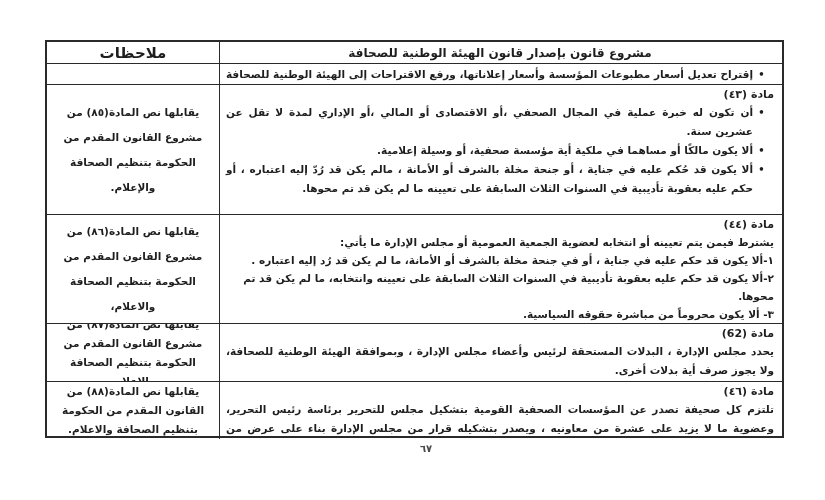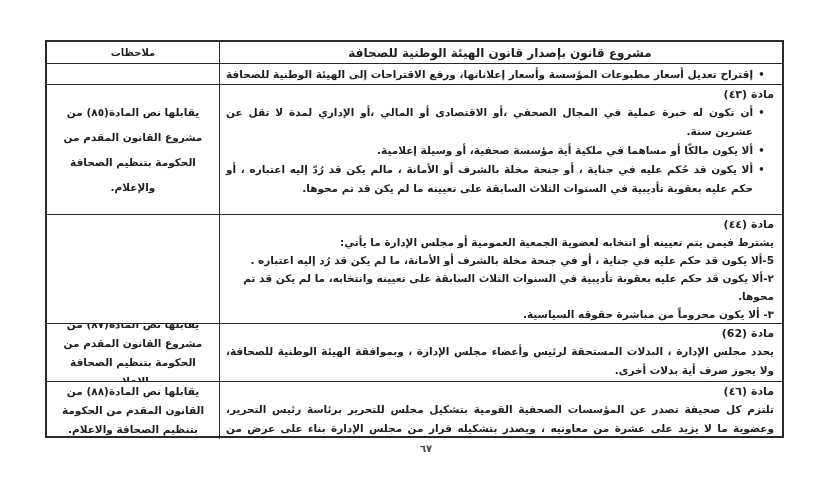--- a/index.html
+++ b/index.html
@@ -49,21 +49,21 @@
   .row-a44 { height: 109px; }
   .row-a45 { height: 58px; }
   .row-a46 { height: 57px; }
 
   .header-law {
     display: flex; align-items: center; justify-content: center;
     font-weight: 700; font-size: 12px;
   }
   .header-notes {
     display: flex; align-items: center; justify-content: center;
-    font-weight: 700; font-size: 10px;
+    font-weight: 700; font-size: 15px;
     padding: 0;
   }
 
   .bullet-line {
     display: flex;
     align-items: flex-start;
     line-height: 19px;
     font-size: 10.5px;
     font-weight: 700;
     padding-right: 4px;
@@ -151,24 +151,27 @@
     </div>
     <div class="cell notes-cell note-low">
       <div class="note-text">يقابلها نص المادة(٨٥) من مشروع القانون المقدم من الحكومة بتنظيم الصحافة والإعلام.</div>
     </div>
   </div>
 
   <div class="row row-a44">
     <div class="cell content-cell">
       <div class="article-title">مادة (٤٤)</div>
       <div class="article-body list-plain">يشترط فيمن يتم تعيينه أو انتخابه لعضوية الجمعية العمومية أو مجلس الإدارة ما يأتي:</div>
-      <div class="article-body list-plain">5-ألا يكون قد حكم عليه في جناية ، أو في جنحة مخلة بالشرف أو الأمانة، ما لم يكن  قد رُد إليه اعتباره .</div>
+      <div class="article-body list-plain">١-ألا يكون قد حكم عليه في جناية ، أو في جنحة مخلة بالشرف أو الأمانة، ما لم يكن  قد رُد إليه اعتباره .</div>
       <div class="article-body list-plain">٢-ألا يكون قد حكم عليه بعقوبة تأديبية في السنوات الثلاث السابقة على تعيينه وانتخابه، ما لم يكن قد تم محوها.</div>
       <div class="article-body list-plain">٣- ألا يكون محروماً من مباشرة حقوقه السياسية.</div>
 
+    </div>
+    <div class="cell notes-cell">
+      <div class="note-text">يقابلها نص المادة(٨٦) من مشروع القانون المقدم من الحكومة بتنظيم الصحافة والاعلام،</div>
     </div>
   </div>
 
   <div class="row row-a45">
     <div class="cell content-cell">
       <div class="article-title">مادة (62)</div>
       <div class="article-body">يحدد  مجلس الإدارة ، البدلات المستحقة لرئيس وأعضاء مجلس الإدارة  ، وبموافقة الهيئة الوطنية للصحافة،  ولا يجوز صرف أية بدلات أخرى.</div>
     </div>
     <div class="cell notes-cell note-compact">
       <div class="note-text">يقابلها نص المادة(٨٧) من مشروع القانون المقدم من الحكومة بتنظيم الصحافة والاعلام.</div>

